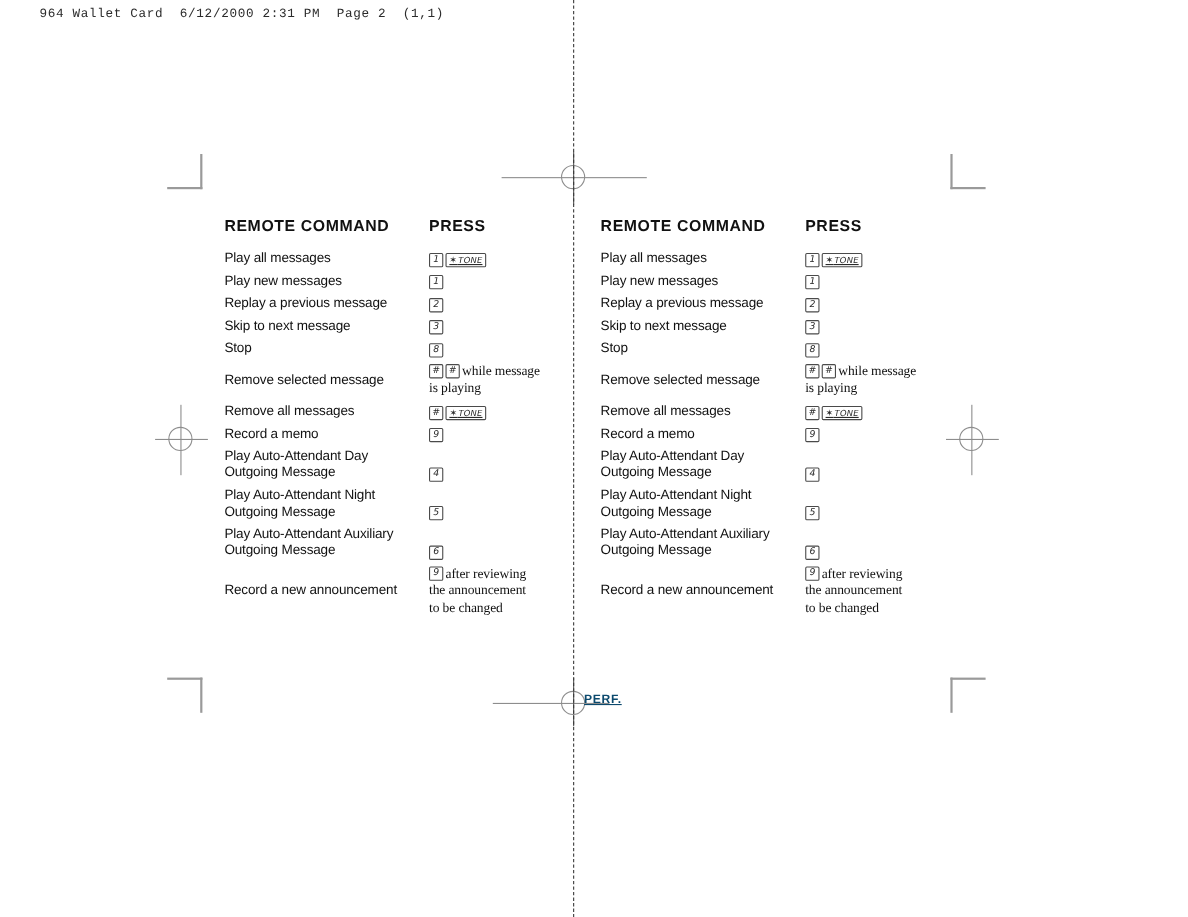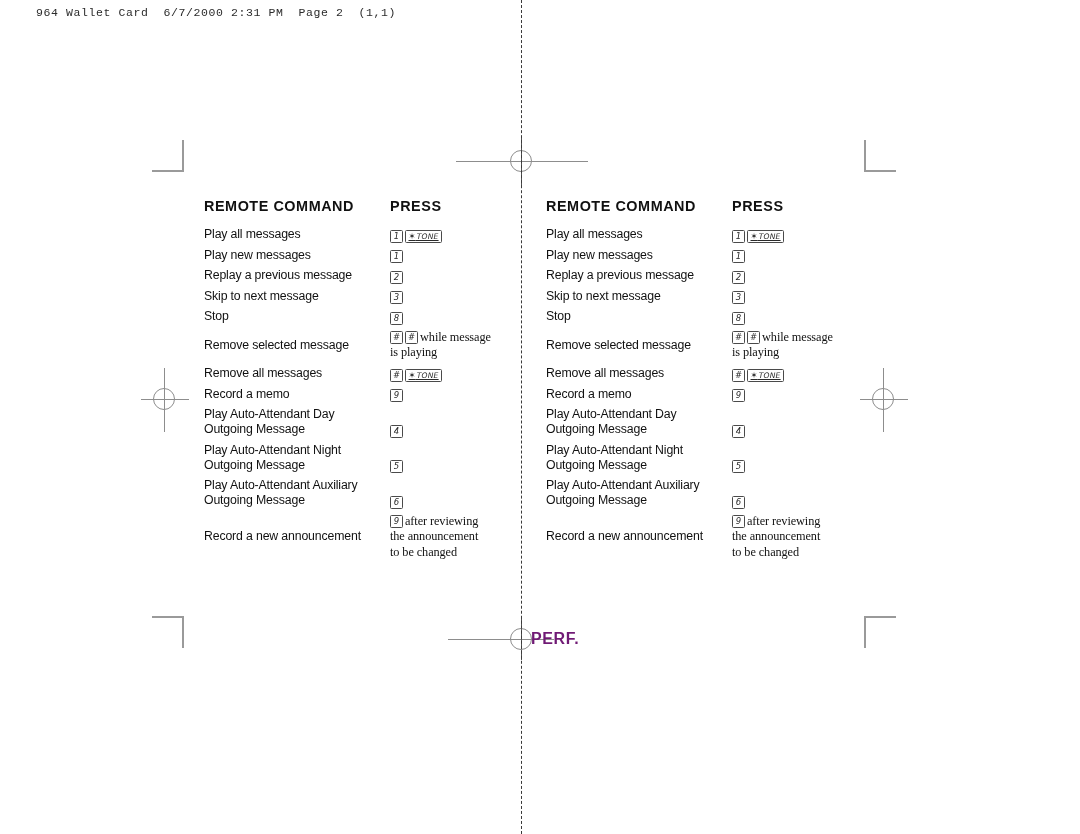--- a/index.html
+++ b/index.html
@@ -96,24 +96,25 @@
     width: 0;
     height: 834px;
     border-left: 1.6px dashed #3a3a3a;
   }
 
   .perf-label {
     position: absolute;
     left: 531px;
     top: 630px;
     font-family: "Liberation Sans", sans-serif;
-    font-size: 16px;
+    font-size: 11px;
     font-weight: 700;
     letter-spacing: 0.6px;
-    color: #701a75;
+    color: #0c4a6e;
+    text-decoration: underline;
   }
 
   
   .panel {
     position: absolute;
     top: 198px;
     width: 320px;
   }
   .panel-left  { left: 204px; }
   .panel-right { left: 546px; }
@@ -187,21 +188,21 @@
     font-size: 7.6px;
     letter-spacing: 0.2px;
     padding: 0 2.5px;
     text-decoration: underline;
   }
   .key-wide .star { font-style: normal; font-size: 8.4px; }
 </style>
 </head>
 <body>
 
-<div class="print-header">964 Wallet Card  6/7/2000 2:31 PM  Page 2  (1,1)</div>
+<div class="print-header">964 Wallet Card  6/12/2000 2:31 PM  Page 2  (1,1)</div>
 
 <div class="crop crop-tl" style="left:152px; top:140px;">
   <i class="h"></i>
     <i class="v"></i>
 </div>
 <div class="crop crop-tr" style="left:864px; top:140px;">
   <i class="h"></i>
     <i class="v"></i>
 </div>
 <div class="crop crop-bl" style="left:152px; top:616px;">

